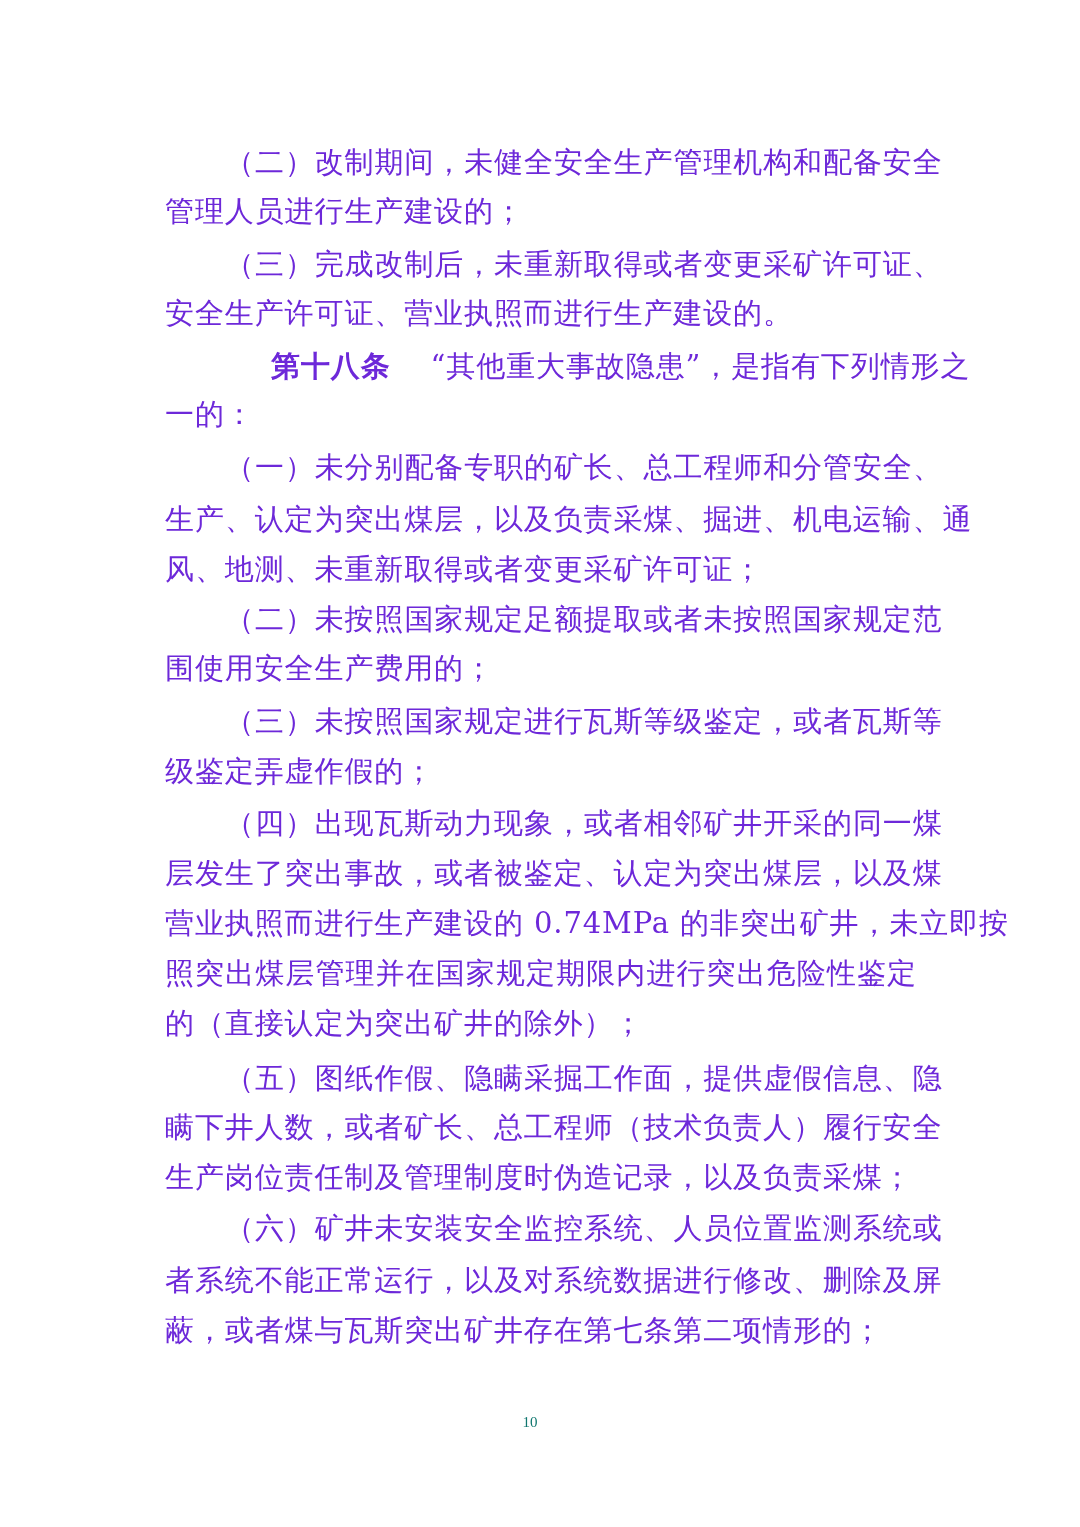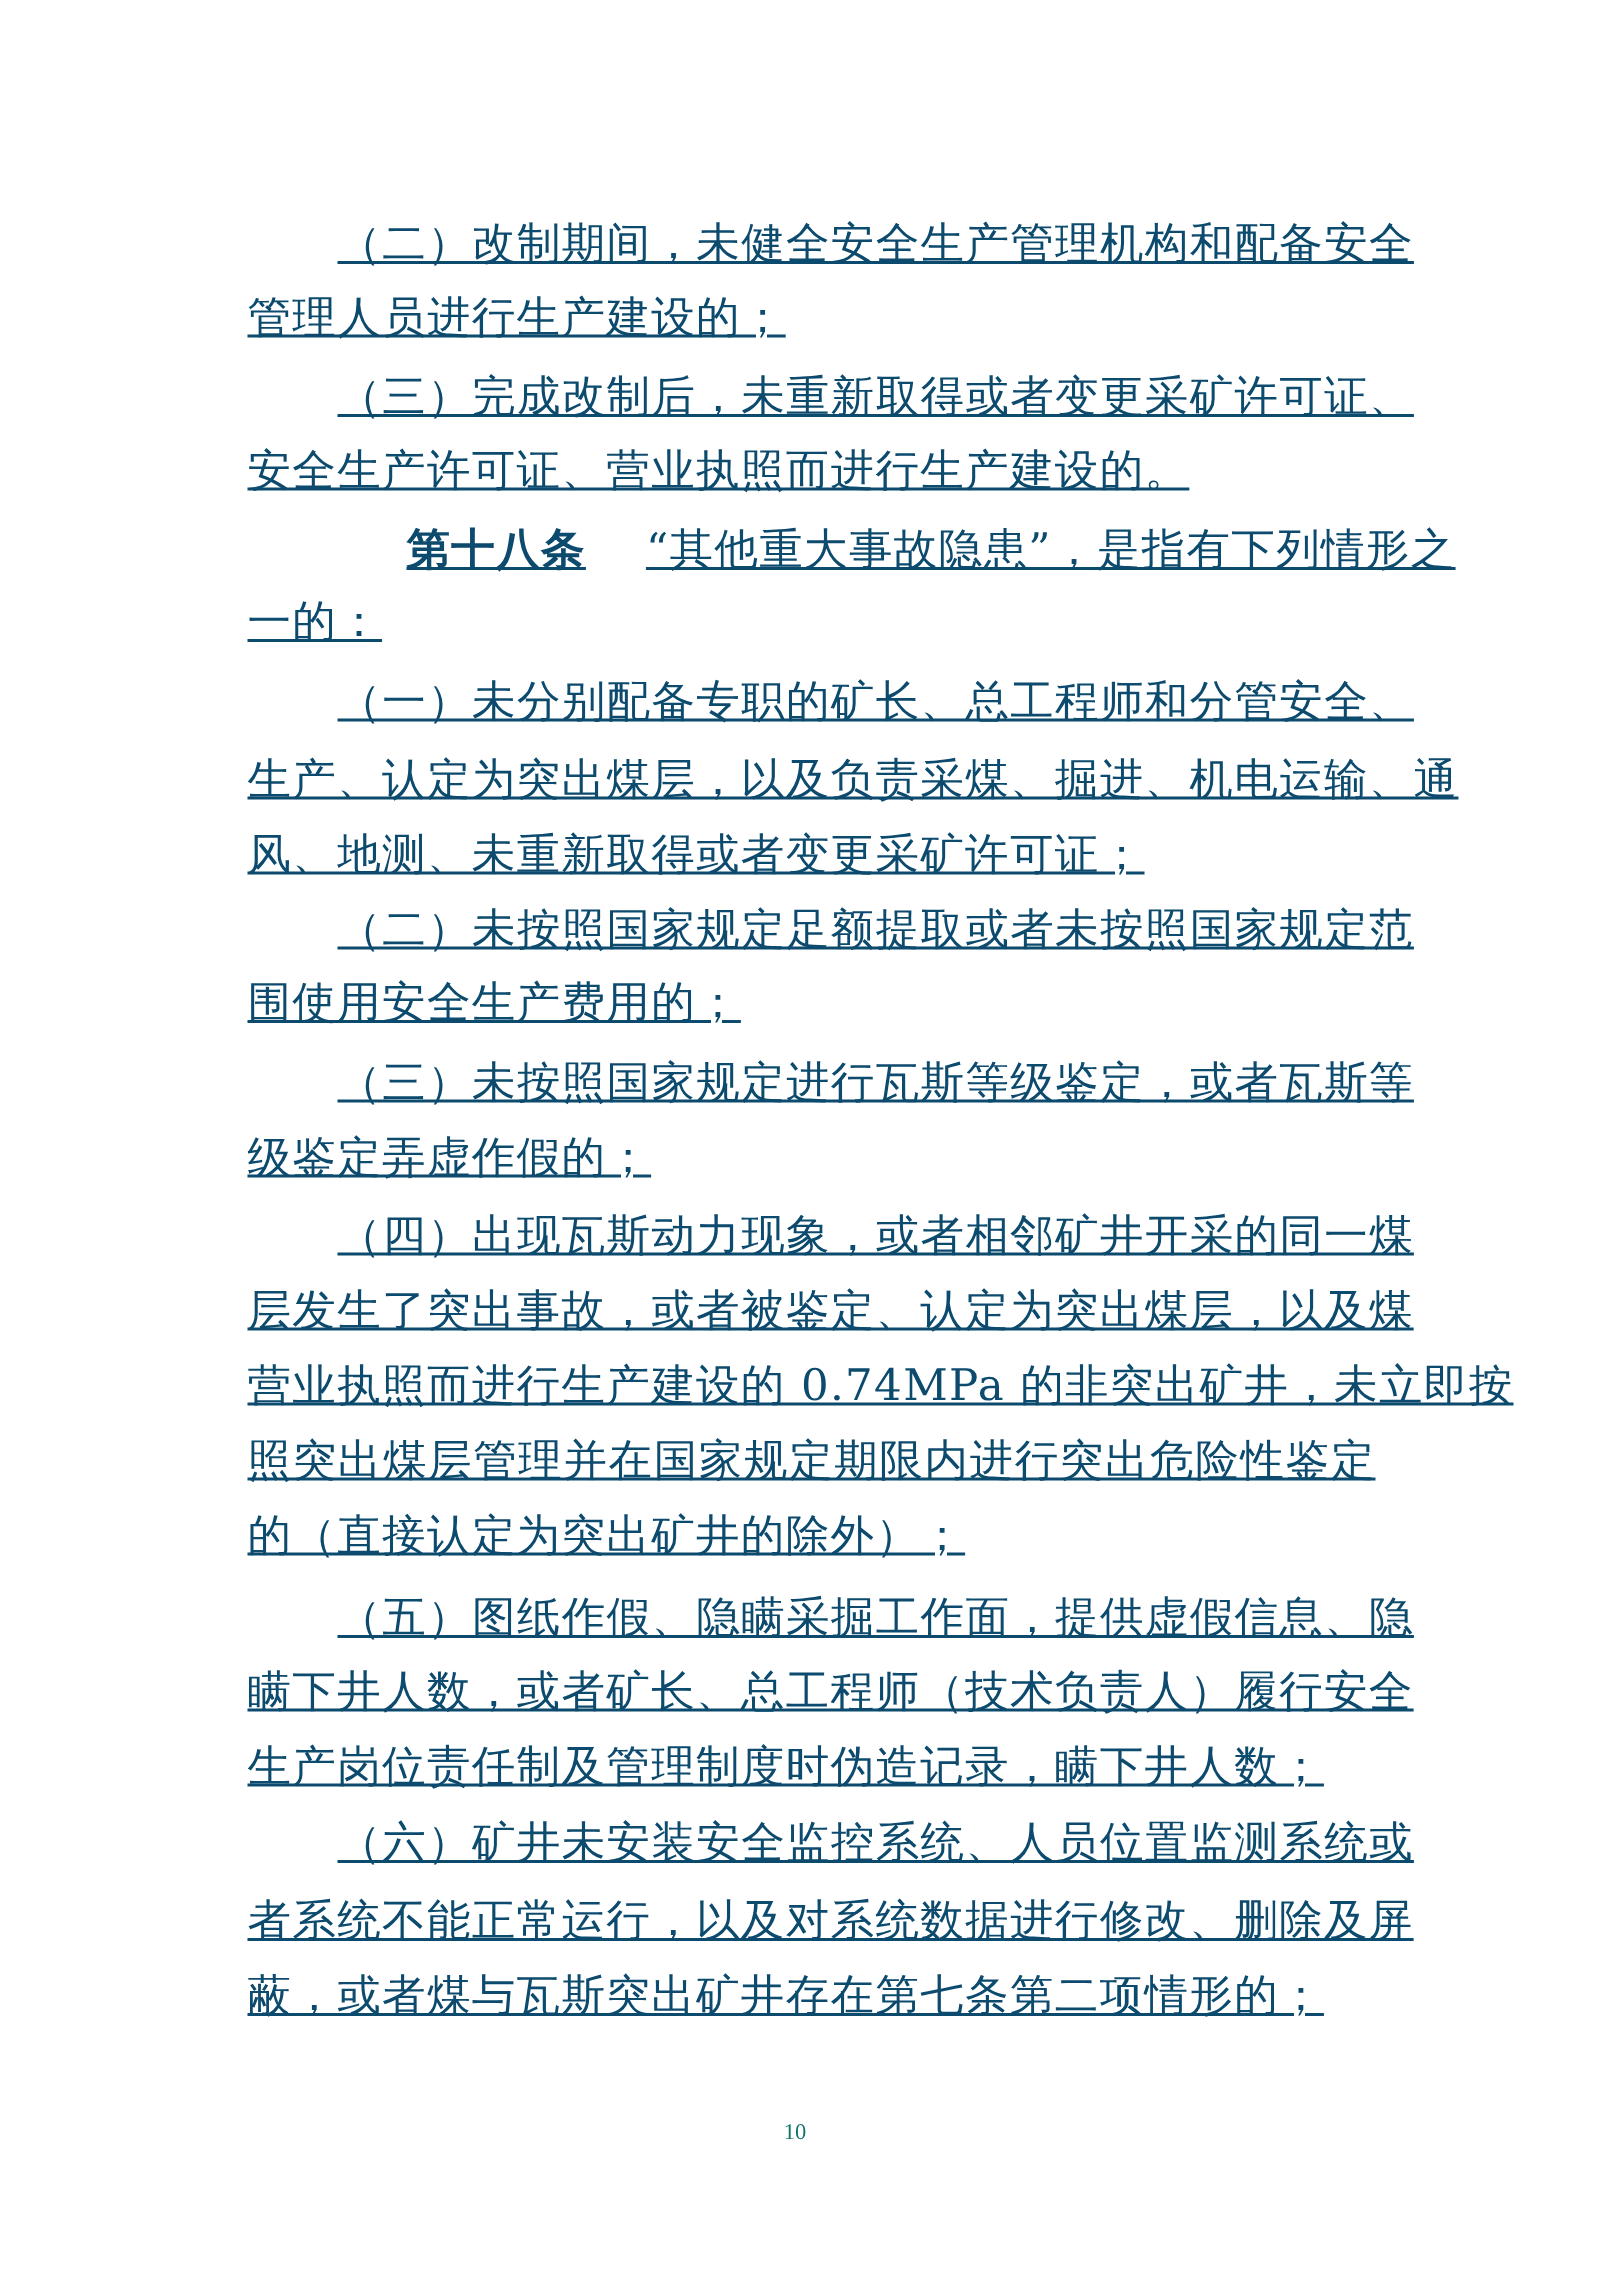--- a/index.html
+++ b/index.html
@@ -8,26 +8,25 @@
       position: absolute; left: 0; top: 0; width: 1080px; height: 1527px; background: #fff;
     }
     .line {
       position: absolute;
       left: 165px;
       width: 752px;
       height: 40px;
       font-family: "DejaVu Serif", "Liberation Serif", serif;
       font-size: 29px;
       line-height: 40px;
-      color: #0c4a6e;
+      color: #6d28d9;
       white-space: nowrap;
       letter-spacing: 0.9px;
       text-align: justify;
       text-align-last: justify;
-      text-decoration: underline;
     }
     .line.short { text-align-last: left; }
     .line.indent { left: 225px; width: 692px; }
     .bold { font-family: "DejaVu Sans", "Liberation Sans", sans-serif; font-weight: bold; margin-left: 46px; }
     .page-number {
       position: absolute; left: 500px; top: 1414px; width: 60px; text-align: center;
       font-family: "Liberation Serif", serif; font-size: 15px; color: #0f766e;
     }
   </style>
 </head>
@@ -49,19 +48,19 @@
   <div class="line short" style="top:648px">围使用安全生产费用的；</div>
   <div class="line indent" style="top:701px">（三）未按照国家规定进行瓦斯等级鉴定，或者瓦斯等</div>
   <div class="line short" style="top:751px">级鉴定弄虚作假的；</div>
   <div class="line indent" style="top:803px">（四）出现瓦斯动力现象，或者相邻矿井开采的同一煤</div>
   <div class="line" style="top:853px">层发生了突出事故，或者被鉴定、认定为突出煤层，以及煤</div>
   <div class="line" style="top:903px">营业执照而进行生产建设的 0.74MPa 的非突出矿井，未立即按</div>
   <div class="line" style="top:953px">照突出煤层管理并在国家规定期限内进行突出危险性鉴定</div>
   <div class="line short" style="top:1003px">的（直接认定为突出矿井的除外）；</div>
   <div class="line indent" style="top:1058px">（五）图纸作假、隐瞒采掘工作面，提供虚假信息、隐</div>
   <div class="line" style="top:1107px">瞒下井人数，或者矿长、总工程师（技术负责人）履行安全</div>
-  <div class="line short" style="top:1157px">生产岗位责任制及管理制度时伪造记录，瞒下井人数；</div>
+  <div class="line short" style="top:1157px">生产岗位责任制及管理制度时伪造记录，以及负责采煤；</div>
   <div class="line indent" style="top:1208px">（六）矿井未安装安全监控系统、人员位置监测系统或</div>
   <div class="line" style="top:1260px">者系统不能正常运行，以及对系统数据进行修改、删除及屏</div>
   <div class="line short" style="top:1310px">蔽，或者煤与瓦斯突出矿井存在第七条第二项情形的；</div>
 
   <div class="page-number">10</div>
 </div>
 
 </body></html>

